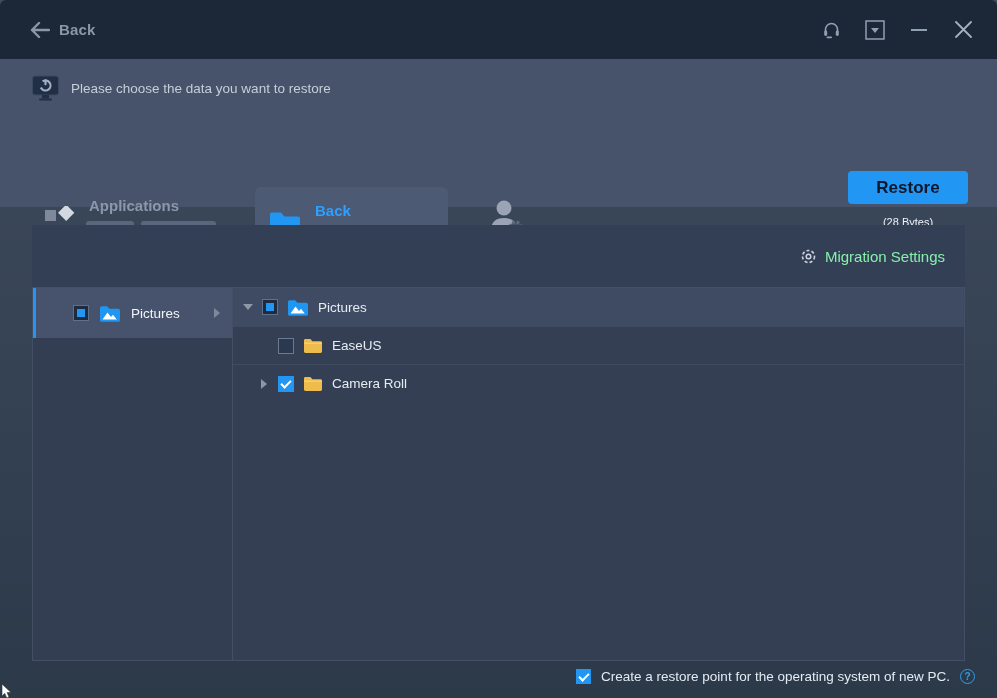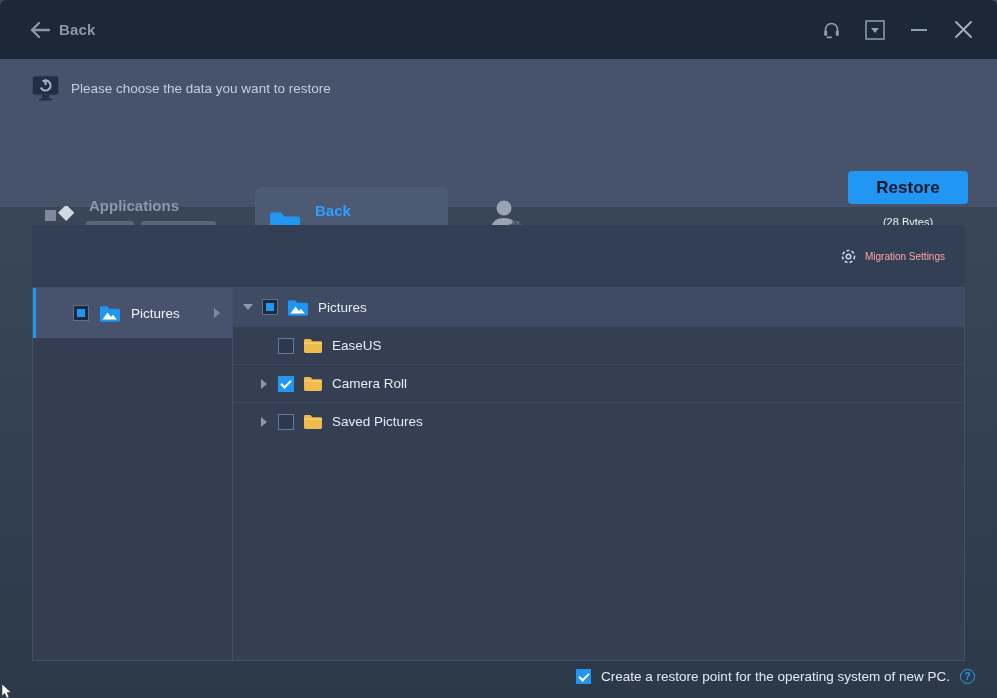--- a/index.html
+++ b/index.html
@@ -50,21 +50,21 @@
     width:120px; height:33px; background:#2196f3; border:none; border-radius:4px;
     color:#0f172a; font-size:17px; font-weight:bold; cursor:pointer;
     font-family:"Liberation Sans","DejaVu Sans",sans-serif;
   }
   .restore-note{ margin-top:12px; color:#edf2f8; font-size:11px; }
   
   .migration-bar{
     position:absolute; left:32px; top:225px; width:933px; height:62px; background:#333f55;
     display:flex; align-items:center; justify-content:flex-end; gap:8px; padding-right:20px;
   }
-  .migration-label{ color:#fca5a5; font-size:10px; cursor:pointer; }
+  .migration-label{ color:#86efac; font-size:15px; cursor:pointer; }
   
   .left-panel{
     position:absolute; left:32px; top:287px; width:201px; height:374px;
     background:#333e52; border:1px solid #424f65;
   }
   .lp-row{
     height:50px; display:flex; align-items:center; gap:10px; padding-left:37px;
     background:#47536c; border-left:3px solid #2196f3; cursor:pointer;
   }
   .lp-label{ color:#f0f4f9; font-size:13.5px; }
@@ -251,31 +251,20 @@
           <span class="arr-right"></span>
         </span>
       <span class="cb checked"></span>
       <svg width="20" height="16" viewBox="0 0 20 16">
         <path d="M1 2.3 a1.4 1.4 0 0 1 1.4-1.4 h5 l2 2.4 h8.2 a1.4 1.4 0 0 1 1.4 1.4 v8.9 a1.4 1.4 0 0 1 -1.4 1.4 h-15.2 a1.4 1.4 0 0 1 -1.4-1.4 z" fill="#eebb4d"></path>
         <path d="M1 4.6 h18 v1.3 h-18 z" fill="#f8d170"></path>
       </svg>
       <span class="t-label">Camera Roll</span>
     </div>
 
-    <div class="t-row child">
-      <span class="arr">
-          <span class="arr-right"></span>
-        </span>
-      <span class="cb unchecked"></span>
-      <svg width="20" height="16" viewBox="0 0 20 16">
-        <path d="M1 2.3 a1.4 1.4 0 0 1 1.4-1.4 h5 l2 2.4 h8.2 a1.4 1.4 0 0 1 1.4 1.4 v8.9 a1.4 1.4 0 0 1 -1.4 1.4 h-15.2 a1.4 1.4 0 0 1 -1.4-1.4 z" fill="#eebb4d"></path>
-        <path d="M1 4.6 h18 v1.3 h-18 z" fill="#f8d170"></path>
-      </svg>
-      <span class="t-label">Saved Pictures</span>
-    </div>
   </div>
 
   <div class="footer-row">
     <span class="cb checked small"></span>
     <span class="footer-label">Create a restore point for the operating system of new PC.</span>
     <span class="help-icon">?</span>
   </div>
 
   <svg class="cursor" width="11" height="15" viewBox="0 0 11 15">
     <path d="M1 0 L1 12 L3.8 9.4 L5.7 14 L8 13 L6.1 8.6 L10 8.4 Z" fill="#ffffff" stroke="#333" stroke-width="0.6"></path>

